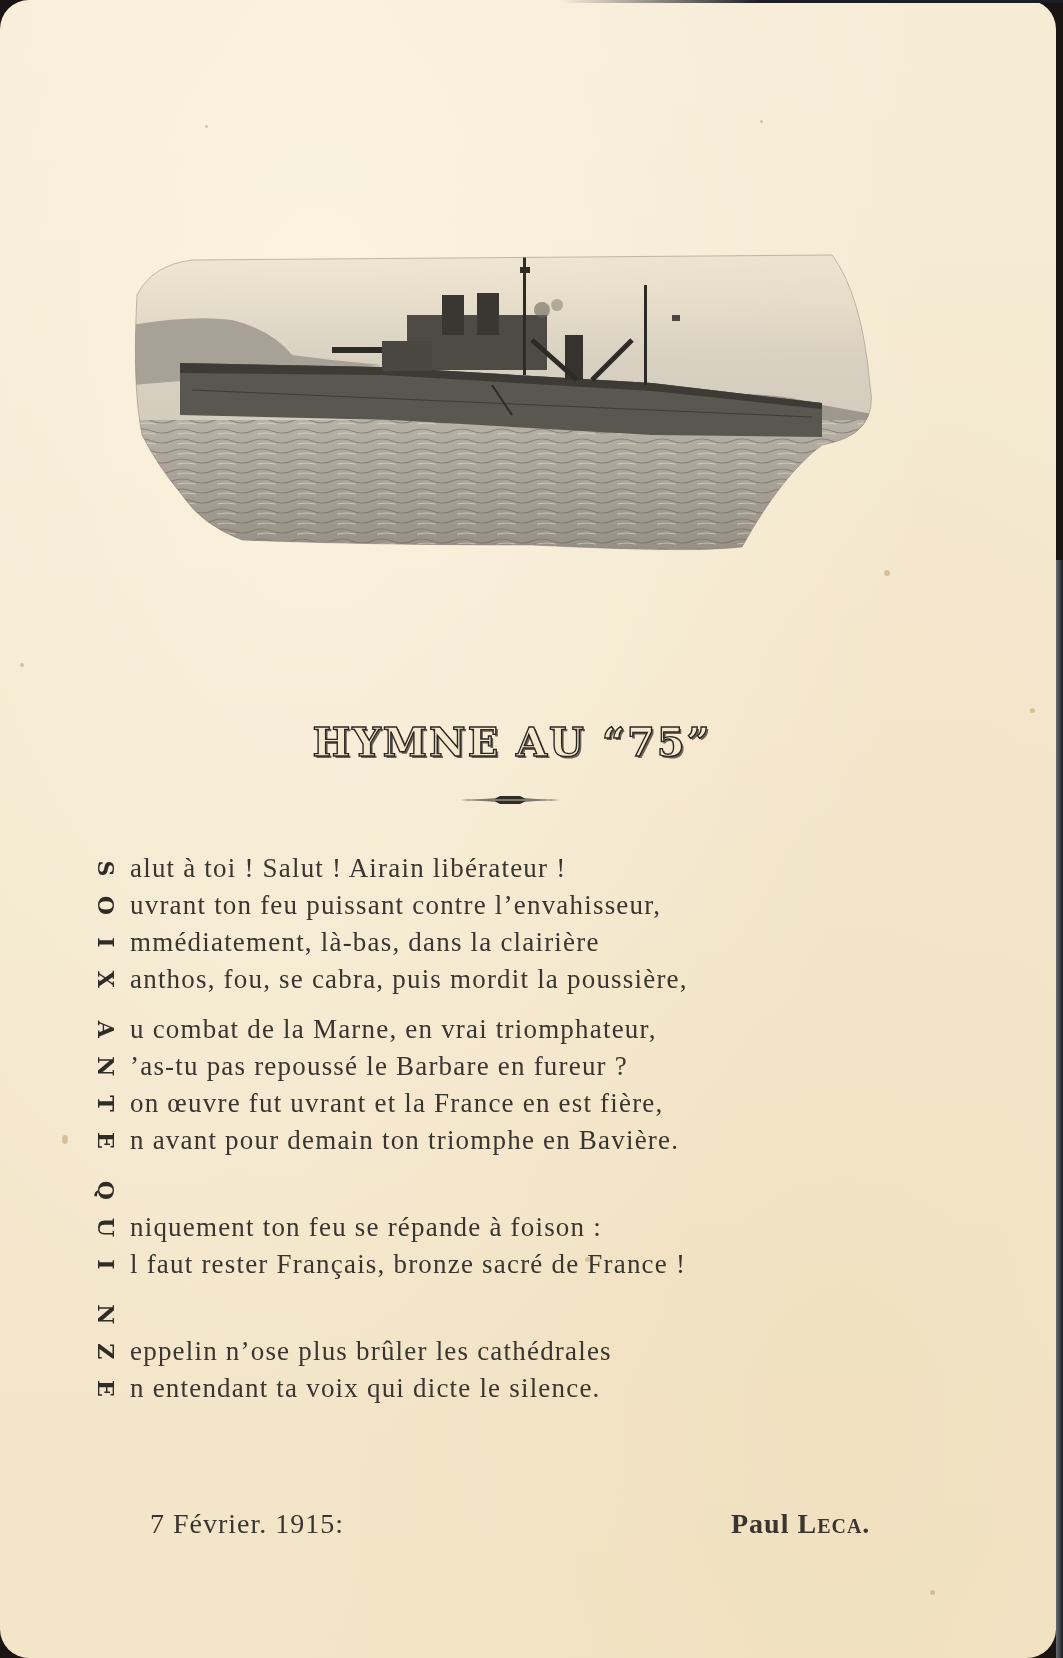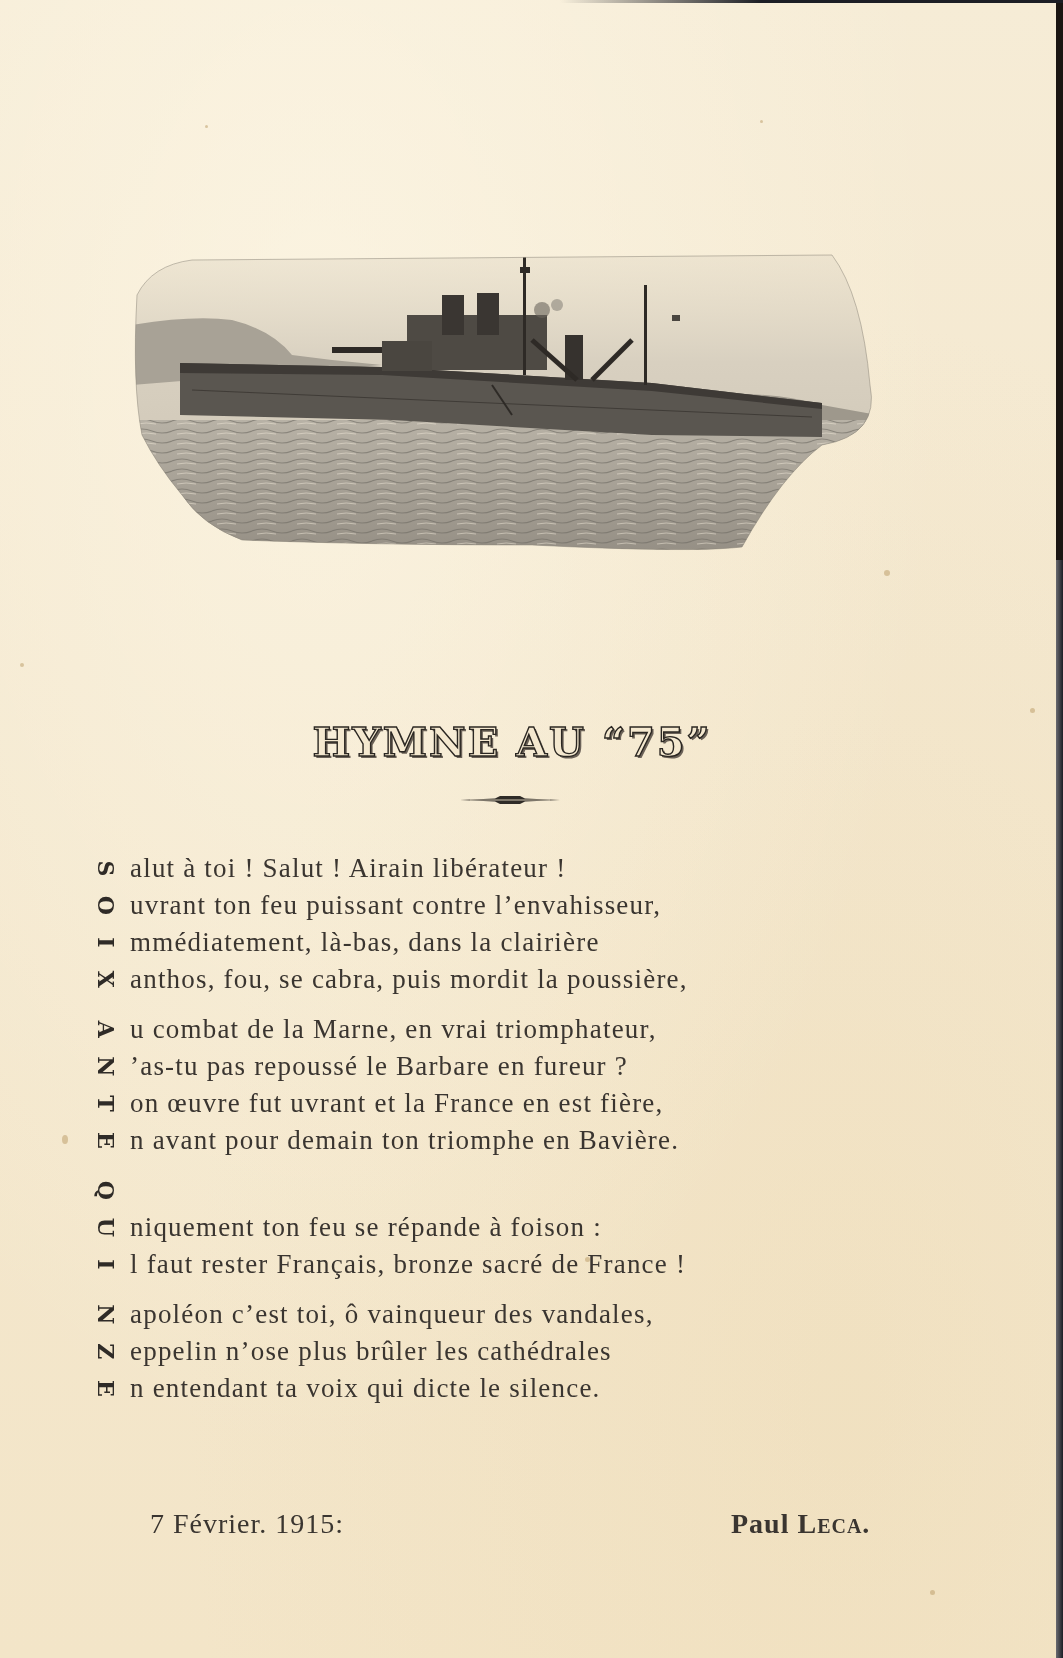--- a/index.html
+++ b/index.html
@@ -16,20 +16,21 @@
     .card {
       position: absolute;
       left: 0;
       top: 0;
       width: 1056px;
       height: 1658px;
       background:
         radial-gradient(ellipse at 30% 20%, rgba(255,250,235,0.55), rgba(255,250,235,0) 60%),
         radial-gradient(ellipse at 80% 85%, rgba(235,215,175,0.35), rgba(235,215,175,0) 55%),
         linear-gradient(180deg, #f6ecd6 0%, #f4e8cf 40%, #f3e5c8 100%);
+      border-radius: 29px;
     }
     .edge-dark-right {
       position: absolute;
       right: 0;
       top: 560px;
       width: 7px;
       height: 1098px;
       background: linear-gradient(90deg, #6a6a70, #1c1e25);
     }
     .edge-dark-top {
@@ -254,21 +255,20 @@
       </div>
       <div class="line">
         <span class="acro">I</span>
         <span class="verse">l faut rester Français, bronze sacré de France !</span>
       </div>
     </div>
 
     <div class="stanza">
       <div class="line">
         <span class="acro">N</span>
-        <span class="verse">apoléon c’est toi, ô vainqueur des vandales,</span>
       </div>
       <div class="line">
         <span class="acro">Z</span>
         <span class="verse">eppelin n’ose plus brûler les cathédrales</span>
       </div>
       <div class="line">
         <span class="acro">E</span>
         <span class="verse">n entendant ta voix qui dicte le silence.</span>
       </div>
     </div>

